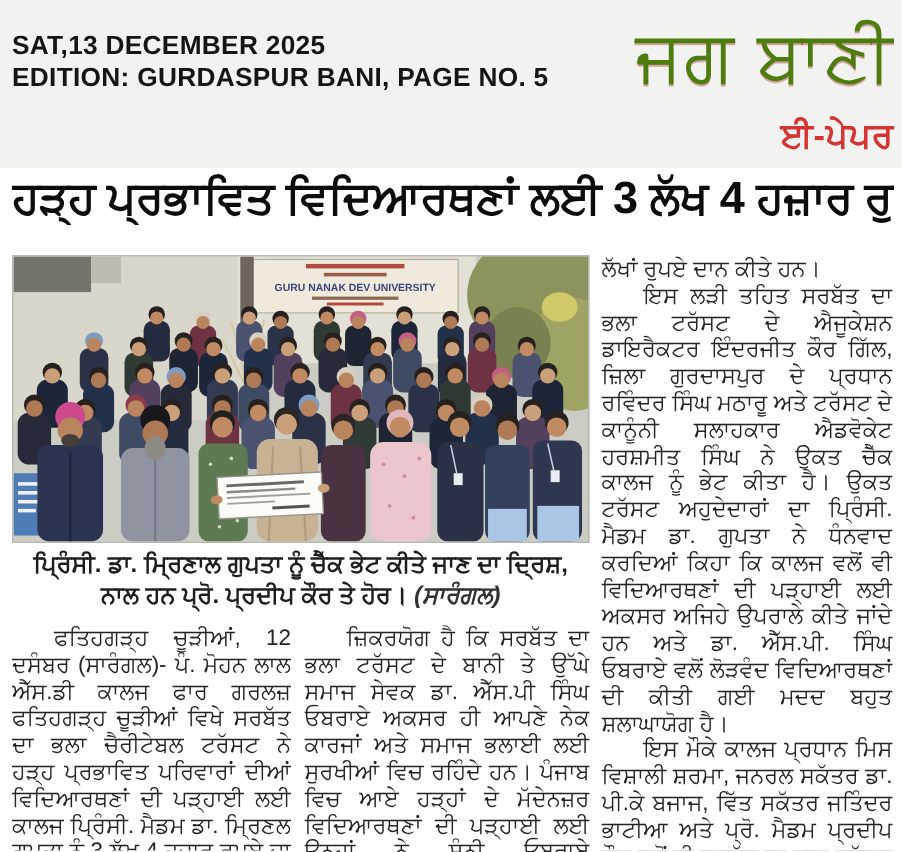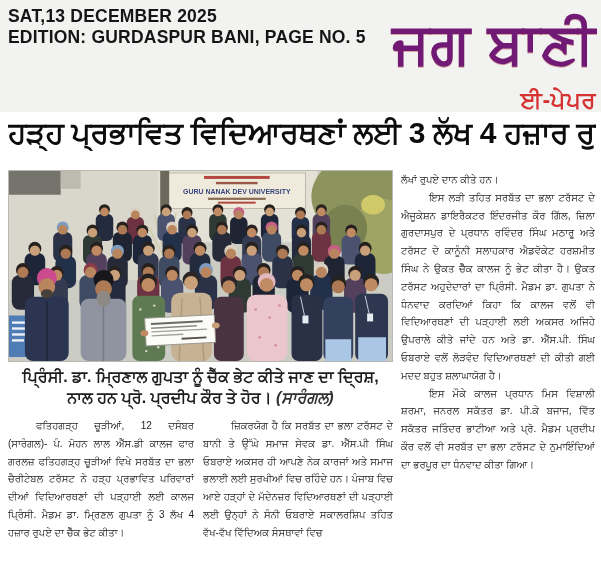--- a/index.html
+++ b/index.html
@@ -4,45 +4,45 @@
 <style>
   * { margin:0; padding:0; box-sizing:border-box; }
   html,body { width:601px; height:568px; }
   body {
     position:relative; width:601px; height:568px; overflow:hidden;
     background:#ffffff; font-family:"Liberation Sans", sans-serif;
     -webkit-font-smoothing:antialiased;
   }
   .top-strip { position:absolute; left:0; top:0; width:601px; height:112px; background:#f2f2f1; }
   .header-meta {
-    position:absolute; left:8px; top:6px; font-size:17.5px; font-weight:700;
+    position:absolute; left:8px; top:20px; font-size:17.5px; font-weight:700;
     line-height:21px; color:#151515; letter-spacing:.2px;
   }
   .masthead { position:absolute; right:5px; top:14px; text-align:right; }
   .masthead .logo {
-    font-size:57px; font-weight:700; color:#701a75; line-height:1.05;
+    font-size:48px; font-weight:400; color:#4d7c0f; line-height:1.05;
     text-shadow:0 1px 0 rgba(160,20,20,.35); letter-spacing:1px;
   }
   .masthead .epaper { font-size:23px; font-weight:700; color:#d63333; margin-top:13px; letter-spacing:.5px; }
   .headline {
     position:absolute; left:8px; top:116px; width:588px; font-size:30px; font-weight:700;
     color:#0c0c0c; white-space:nowrap; overflow:hidden; letter-spacing:-.3px;
   }
   .photo-wrap {
     position:absolute; left:8px; top:170px; width:385px; height:192px;
     border:1px solid #b9b9b3; background:#cfd0c8;
   }
   .photo-wrap svg { display:block; width:100%; height:100%; }
   .caption {
     position:absolute; left:8px; top:366px; width:385px; text-align:center;
     font-size:16px; font-weight:700; color:#1e1e1e; line-height:21px;
   }
   .caption .credit { font-size:16px; font-style:italic; font-weight:700; color:#333; }
   .col {
-    position:absolute; font-size:10px; line-height:17.8px; color:#242424;
+    position:absolute; font-size:15px; line-height:17.8px; color:#242424;
     text-align:justify; overflow:hidden;
   }
   .col p { text-indent:28px; }
   .col p.noindent { text-indent:0; }
   .col-1 { left:8px;   top:417px; width:186px; height:150px; }
   .col-2 { left:203px; top:417px; width:190px; height:151px; }
   .col-3 { left:401px; top:171px; width:194px; height:396px; }
 </style>
 </head>
 <body>

